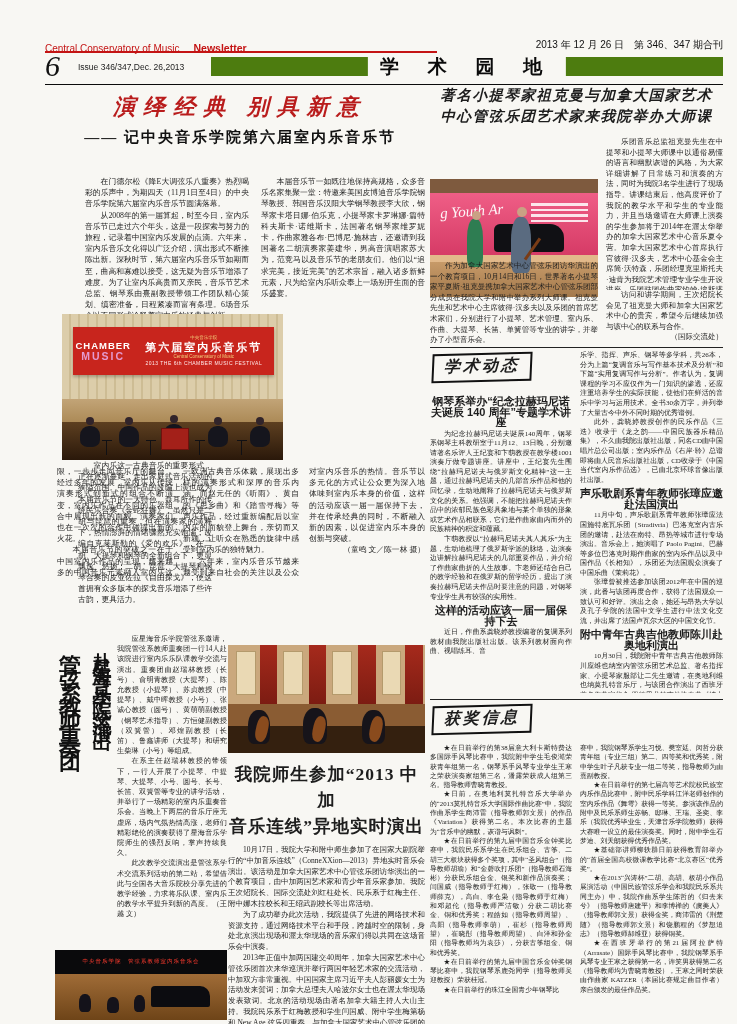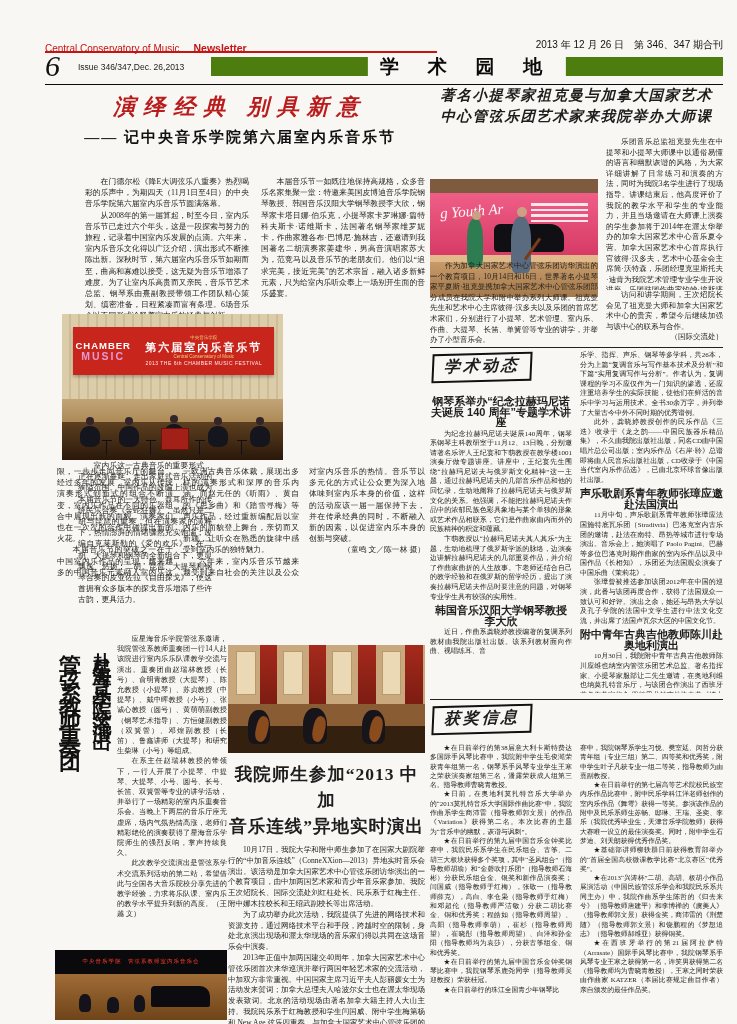--- a/index.html
+++ b/index.html
@@ -266,21 +266,21 @@
 
     
     <div class="abs divider" style="left:0;top:262px;width:293px;"></div>
     <div class="abs" style="left:2px;top:268px;">
       <span class="secbox"><span>学术动态</span></span>
     </div>
     <div class="abs t small" style="left:0;top:308px;width:142px;height:300px;">
       <p class="subhead">钢琴系举办“纪念拉赫玛尼诺夫诞辰 140 周年”专题学术讲座</p>
       <p>为纪念拉赫玛尼诺夫诞辰140周年，钢琴系钢琴主科教研室于11月12、13日晚，分别邀请著名乐评人王纪宴和卞萌教授在教学楼1001演奏厅做专题讲座。讲座中，王纪宴先生围绕“拉赫玛尼诺夫与俄罗斯文化精神”这一主题，通过拉赫玛尼诺夫的几部音乐作品和他的回忆录，生动地阐释了拉赫玛尼诺夫与俄罗斯文化的关系。他强调，不能把拉赫玛尼诺夫作品中的浓郁民族色彩具象地与某个单独的形象或艺术作品相联系，它们是作曲家由内而外的民族精神的积淀和蕴藏。</p>
       <p>卞萌教授以“拉赫玛尼诺夫其人其乐”为主题，生动地梳理了俄罗斯学派的脉络，边演奏边讲解拉赫玛尼诺夫的几部重要作品，并介绍了作曲家曲折的人生故事。卞老师还结合自己的教学经验和在俄罗斯的留学经历，提出了演奏拉赫玛尼诺夫作品时要注意的问题，对钢琴专业学生具有较强的实用性。</p>
-      <p class="subhead">韩国音乐汉阳大学钢琴教授李大欣</p>
+      <p class="subhead">这样的活动应该一届一届保持下去</p>
       <p>近日，作曲系龚晓婷教授编著的复调系列教材由我院出版社出版。该系列教材面向作曲、视唱练耳、音</p>
     </div>
     <div class="abs t small" style="left:150px;top:266px;width:143px;height:342px;">
       <p class="noind">乐学、指挥、声乐、钢琴等多学科，共26本，分为上篇“复调音乐与写作基本技术及分析”和下篇“实用复调写作与分析”。作者认为，复调课程的学习不应仅作为一门知识的渗透，还应注重培养学生的实际技能，使他们在鲜活的音乐中学习与运用技术。全书30余万字，并列举了大量古今中外不同时期的优秀谱例。</p>
       <p>此外，龚晓婷教授创作的民乐作品《三迭》收录于《龙之韵——中国民族器乐精品集》，不久由我院出版社出版，同名CD由中国唱片总公司出版；室内乐作品《右岸·聆》总谱即将由人民音乐出版社出版，CD收录于《中国当代室内乐作品选》，已由北京环球音像出版社出版。</p>
       <p class="subhead">声乐歌剧系青年教师张璋应邀赴法国演出</p>
       <p>11月中旬，声乐歌剧系青年教师张璋应法国施特底瓦乐团（Stradivria）巴洛克室内古乐团的邀请，赴法在南特、昂热等城市进行专场演出。音乐会上，她演唱了 Paolo Pagini、巴赫等多位巴洛克时期作曲家的室内乐作品以及中国作品《长相知》，乐团还为法国观众演奏了中国乐曲《茉莉花》。</p>
       <p>张璋曾被推选参加该团2012年在中国的巡演，此番与该团再度合作，获得了法国观众一致认可和好评。演出之余，她还与昂热大学以及孔子学院的法国中文学生进行中法文化交流，并出席了法国卢瓦尔大区的中国文化节。</p>
       <p class="subhead">附中青年古典吉他教师陈川赴奥地利演出</p>
       <p>10月30日，我院附中青年古典吉他教师陈川应维也纳室内管弦乐团艺术总监、著名指挥家、小提琴家服部让二先生邀请，在奥地利维也纳莫扎特音乐厅，与该团合作演出了西班牙著名作曲家华金·罗德里戈的吉他协奏曲《绅士的幻想曲》。陈川与乐团精湛的演绎和默契的配合打动了在场的每一个人，而维也纳的观众也具有对音乐特别的热情，对表演者报以热烈而持久的掌声。</p>

